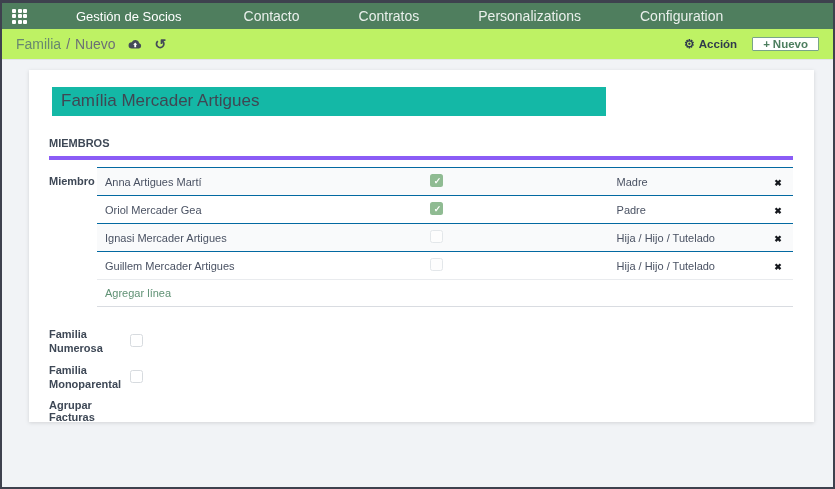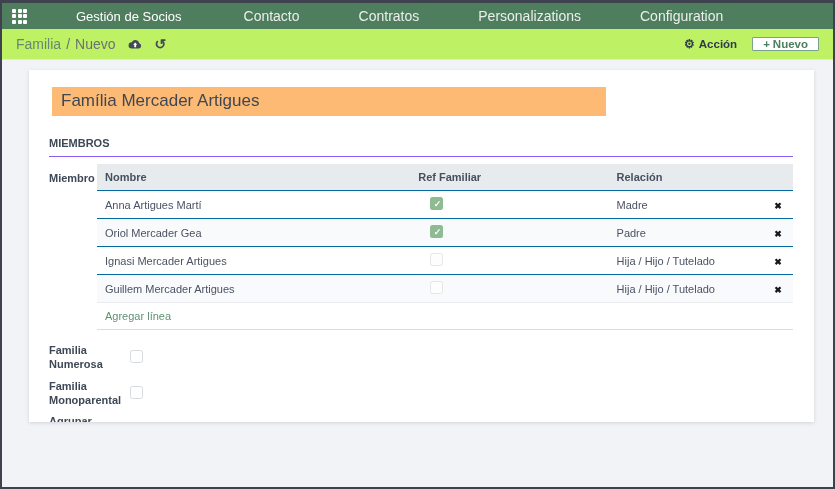--- a/index.html
+++ b/index.html
@@ -34,24 +34,24 @@
              font-weight:700; padding:0 10px; border-radius:1px; cursor:pointer;
              font-family:"Liberation Sans",sans-serif; }
   .new-btn .plus { margin-right:3px; }
 
   
   .content { flex:1; padding-top:10px; }
   .sheet { width:785px; height:352px; margin-left:27px; background:#fff;
            box-shadow:0 1px 4px rgba(0,0,0,.13); padding:17px 21px 20px 20px; overflow:hidden; }
 
   .o-title { margin-left:3px; font-size:17px; font-weight:400; color:#3f4753; }
-  .o-title .hl { background:#fdba74; display:inline-block; width:554px; padding:4px 9px 5px; cursor:text; }
+  .o-title .hl { background:#14b8a6; display:inline-block; width:554px; padding:4px 9px 5px; cursor:text; }
 
   .section-title { margin-top:21px; font-size:11px; font-weight:700; color:#3e4856;
-                   border-bottom:1px solid #8b5cf6; padding-bottom:7px; }
+                   border-bottom:4px solid #8b5cf6; padding-bottom:7px; }
 
   .field-row { display:flex; margin-top:7px; }
   .field-row > label { width:48px; flex-shrink:0; font-size:11px; font-weight:700;
                        color:#3e4856; padding-top:8px; }
   .member-table { flex:1; font-size:11px; }
   .thead { display:flex; background:#e8ebee; font-weight:700; color:#46505e; }
   .thead .cell { padding:7px 8px; }
   .trow { display:flex; border-top:1px solid #0369a1; color:#4a5263; align-items:center; cursor:pointer; }
   .trow:nth-child(odd) { background:#f9fafb; }
   .trow .cell { padding:6px 8px; }
@@ -67,21 +67,21 @@
   
   .checkbox { width:13px; height:13px; border:1px solid #d7dbdf; border-radius:2.5px;
               background:#fff; position:relative; display:inline-block; cursor:pointer; }
   .checkbox.muted { border-color:#e3e7ea; background:#fdfdfd; cursor:default; }
   .checkbox.checked { border-color:transparent; background:#4a9a5e; }
   .checkbox.muted.checked { background:#8fbb92; }
   .checkbox.checked::after { content:"✓"; position:absolute; left:2.5px; top:0;
                              color:#fff; font-size:9px; font-weight:700; line-height:12px; }
 
   .bool-field { display:flex; align-items:center; margin-top:10px; }
-  .bool-field.first { margin-top:14px; }
+  .bool-field.first { margin-top:21px; }
   .bool-field > label { width:81px; font-size:11px; font-weight:700; color:#3e4856; }
   .bool-field sup { font-size:8px; color:#36445a; margin-left:1px; }
 </style>
 </head>
 <body>
 
 <div class="window">
 
   <nav class="navbar">
     <span class="apps-icon">
@@ -130,26 +130,20 @@
     <div class="sheet">
 
       <h1 class="o-title"><span class="hl">Família Mercader Artigues</span></h1>
 
       <div class="section-title">MIEMBROS</div>
 
       <div class="field-row">
         <label>Miembro</label>
 
         <div class="member-table">
-          <div class="thead">
-            <div class="cell c-name">Nombre</div>
-            <div class="cell c-ref">Ref Familiar</div>
-            <div class="cell c-rel">Relación</div>
-            <div class="cell c-del"></div>
-          </div>
 
           <div class="trow">
             <div class="cell c-name">Anna Artigues Martí</div>
             <div class="cell c-ref"><span class="checkbox muted checked"></span></div>
             <div class="cell c-rel">Madre</div>
             <div class="cell c-del"><span class="del-btn">✖</span></div>
           </div>
 
           <div class="trow">
             <div class="cell c-name">Oriol Mercader Gea</div>

